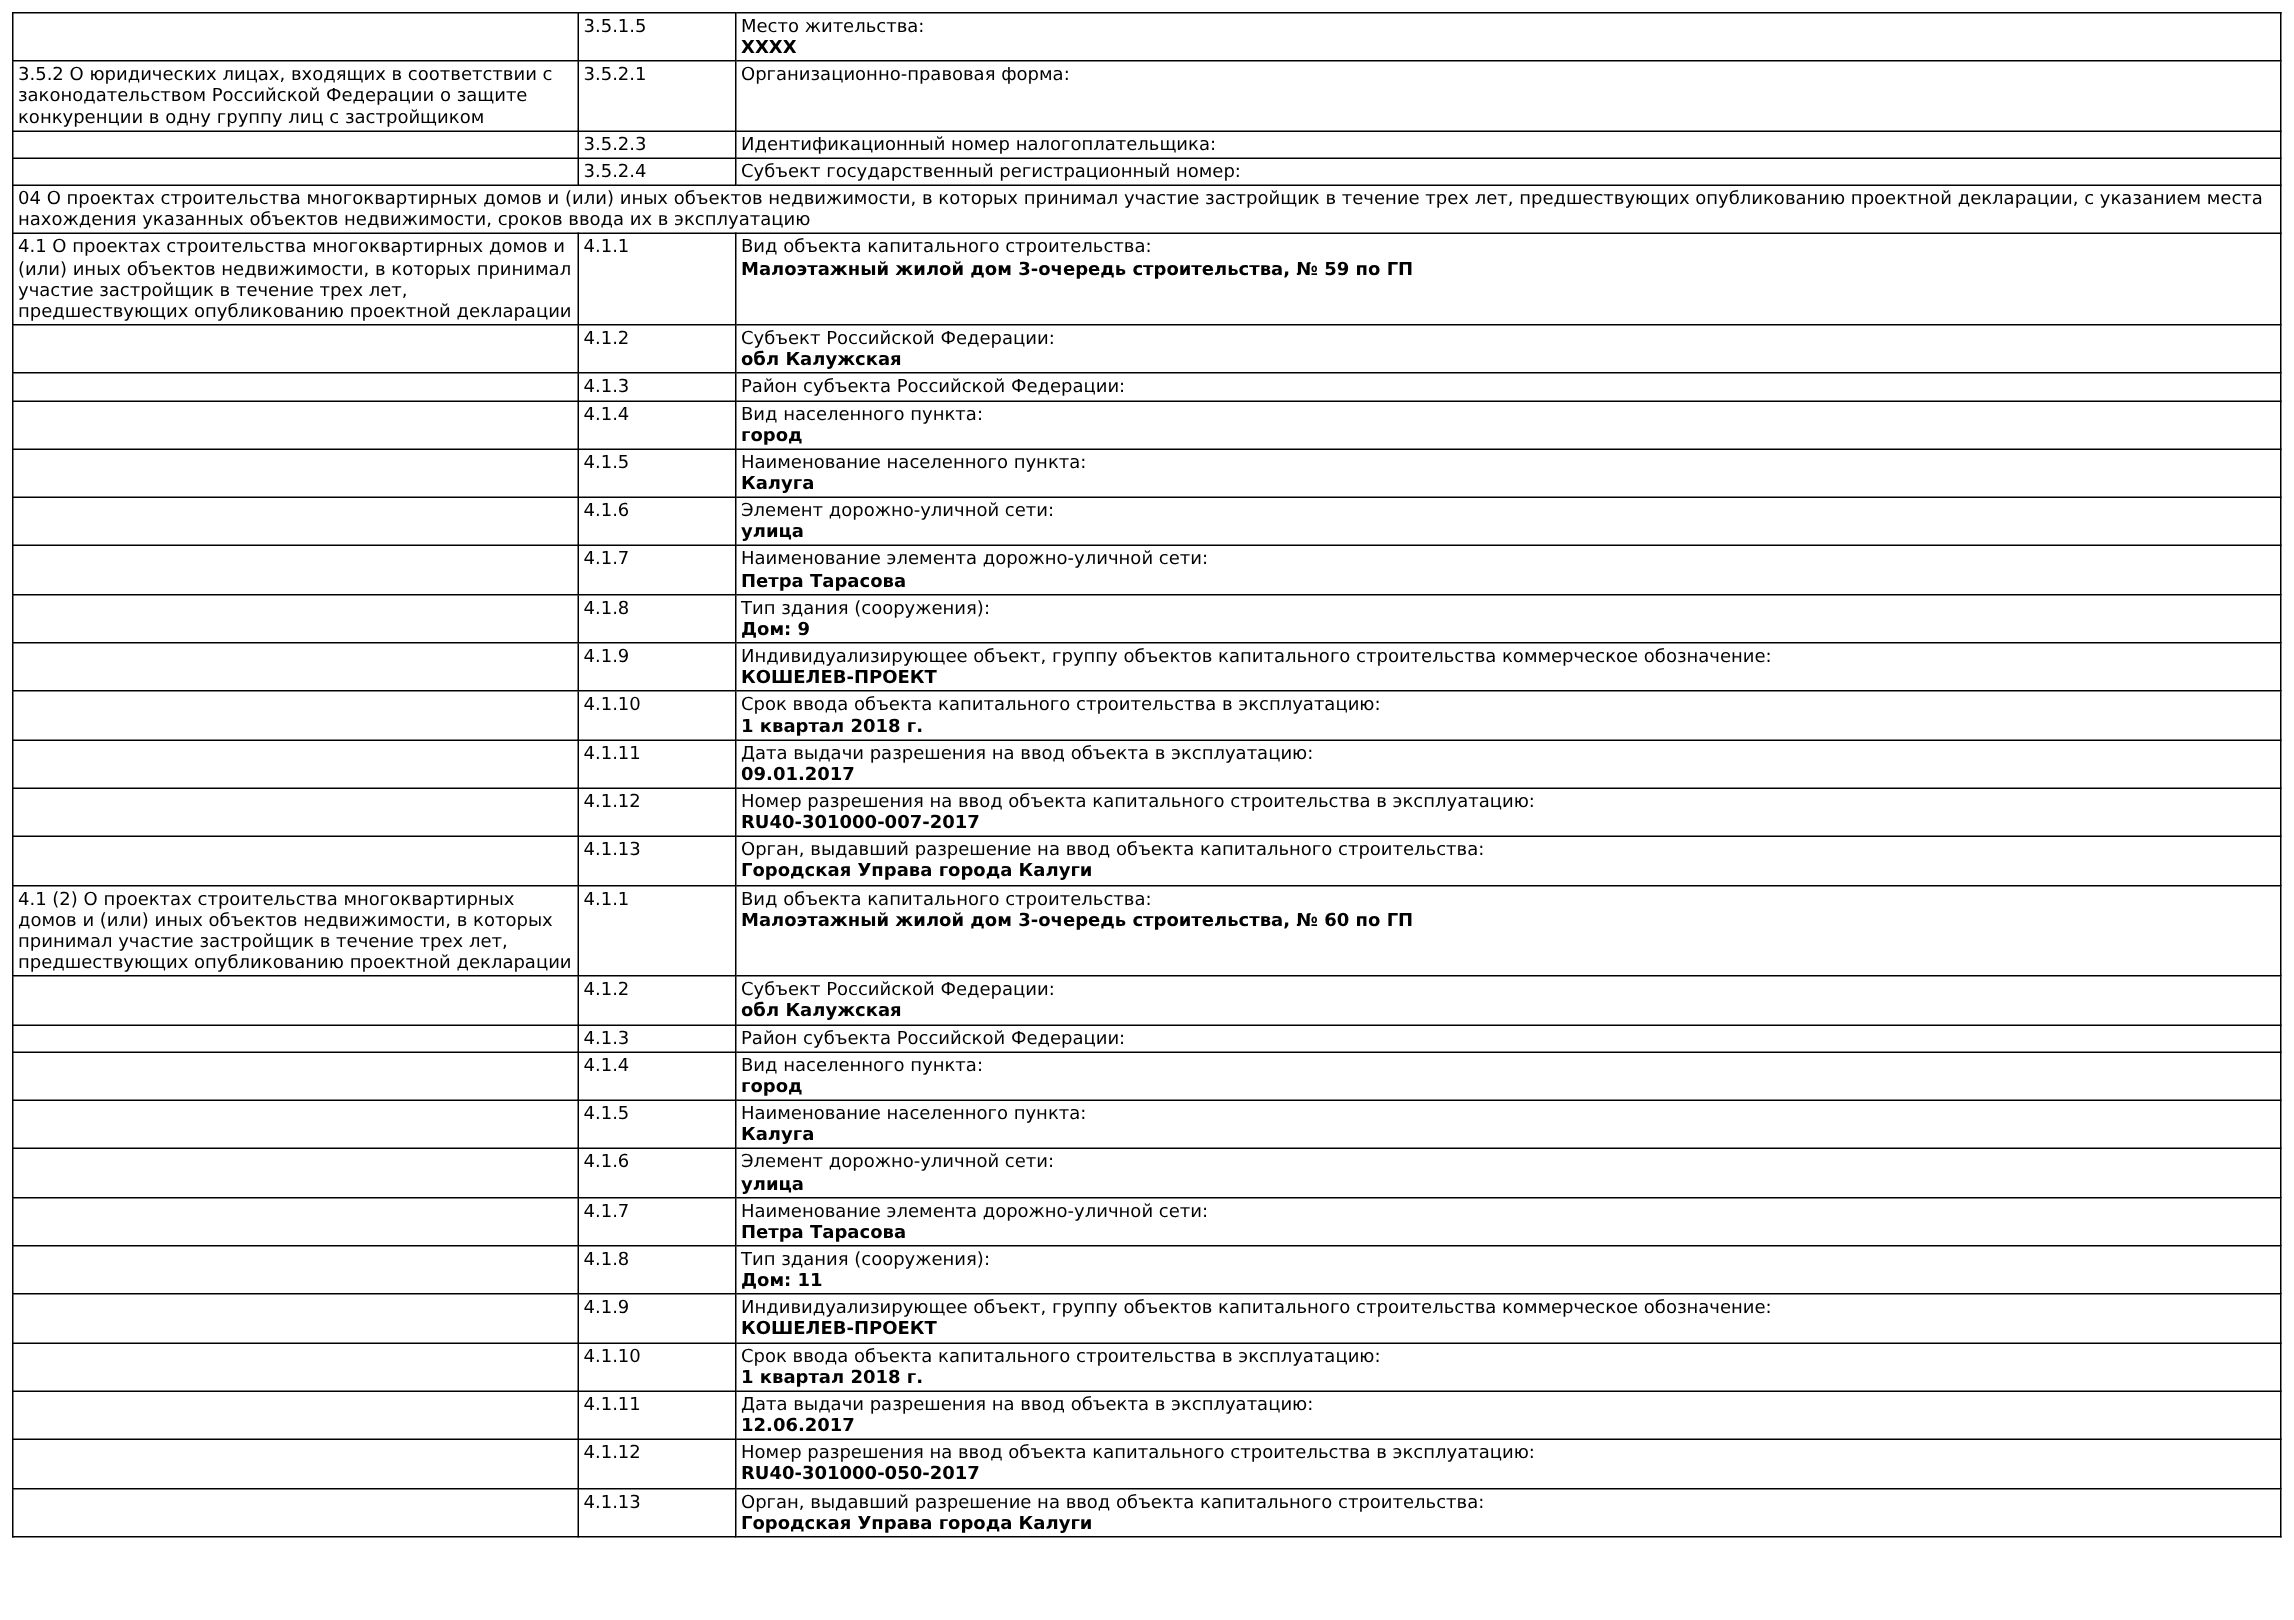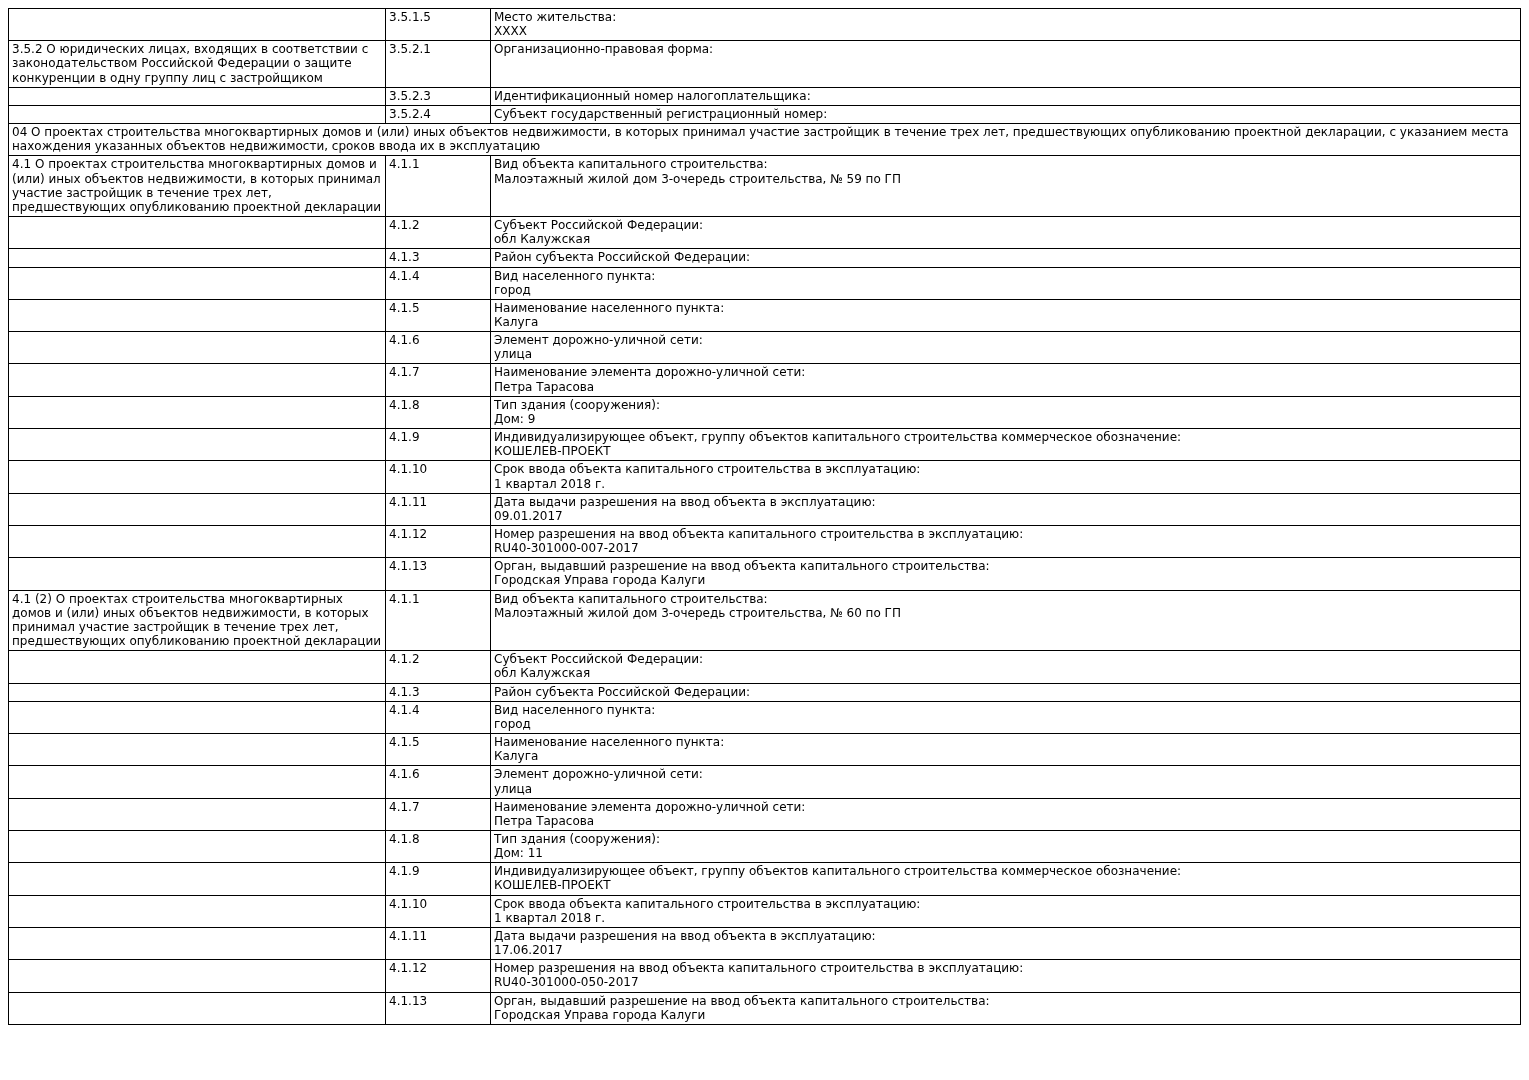--- a/index.html
+++ b/index.html
@@ -28,21 +28,21 @@
     vertical-align: top;
     line-height: 1.18;
     word-wrap: break-word;
     overflow-wrap: break-word;
   }
   td.col-section { width: 370px; margin-left: 24px; }
   td.col-code    { width: 98px; vertical-align: middle; margin-top: 10px; }
   td.col-content { }
   td.section-row { padding: 1px 3px; }
   .label { font-weight: normal; }
-  .value { font-weight: normal; }
+  .value { font-weight: bold; }
 </style>
 </head>
 <body>
 
 <div class="page">
   <table class="decl-table">
     <tbody>
         <tr>
           <td class="col-section"></td>
           <td class="col-code">3.5.1.5</td>
@@ -255,21 +255,21 @@
           <td class="col-content">
             <div class="label">Срок ввода объекта капитального строительства в эксплуатацию:</div>
             <div class="value">1 квартал 2018 г.</div>
           </td>
         </tr>
         <tr>
           <td class="col-section"></td>
           <td class="col-code">4.1.11</td>
           <td class="col-content">
             <div class="label">Дата выдачи разрешения на ввод объекта в эксплуатацию:</div>
-            <div class="value">17.06.2017</div>
+            <div class="value">12.06.2017</div>
           </td>
         </tr>
         <tr>
           <td class="col-section"></td>
           <td class="col-code">4.1.12</td>
           <td class="col-content">
             <div class="label">Номер разрешения на ввод объекта капитального строительства в эксплуатацию:</div>
             <div class="value">RU40-301000-050-2017</div>
           </td>
         </tr>

